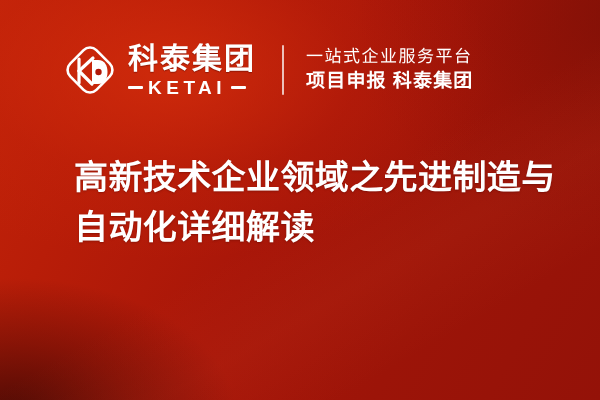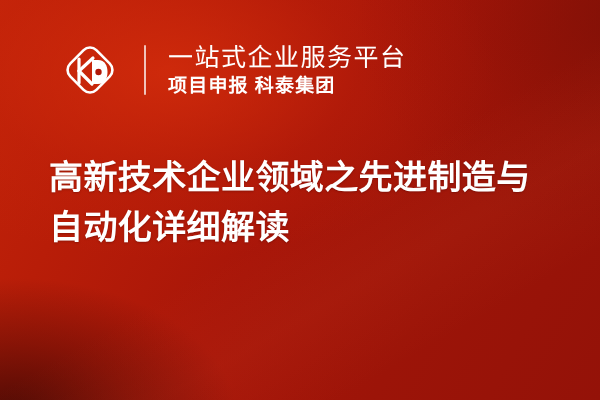--- a/index.html
+++ b/index.html
@@ -139,41 +139,41 @@
   }
 
   .tagline-block {
     display: flex;
     flex-direction: column;
     justify-content: center;
     gap: 5px;
   }
   .tagline-main {
     font-family: "Liberation Sans", "DejaVu Sans", sans-serif;
-    font-size: 25px;
+    font-size: 17px;
     font-weight: 400;
     letter-spacing: 1.5px;
     color: #ffffff;
     line-height: 1.08;
     white-space: nowrap;
   }
   .tagline-sub {
     font-family: "Liberation Serif", "DejaVu Serif", serif;
     font-size: 19px;
     font-weight: 700;
     letter-spacing: 1.2px;
     color: #ffffff;
     line-height: 1.08;
     white-space: nowrap;
   }
 
   
   .headline {
     position: absolute;
-    left: 49px;
+    left: 74px;
     top: 152px;
     width: 500px;
     font-family: "Liberation Sans", "DejaVu Sans", sans-serif;
     font-size: 34px;
     font-weight: 700;
     line-height: 50px;
     letter-spacing: 0.4px;
     color: #ffffff;
     text-shadow: 0 1px 2px rgba(70,6,3,0.35);
     word-break: break-all;
@@ -199,20 +199,28 @@
         <rect x="9.5" y="9.5" width="37" height="37" rx="9" ry="9" transform="rotate(45 28 28)" fill="none" stroke="#ffffff" stroke-width="2.6"></rect>
 
         <path d="M17 17 L17 41" fill="none" stroke="#ffffff" stroke-width="3.2" stroke-linecap="round"></path>
         <path d="M17 29 L31 16" fill="none" stroke="#ffffff" stroke-width="3.2" stroke-linecap="round"></path>
         <path d="M17 29 L30 42" fill="none" stroke="#ffffff" stroke-width="3.2" stroke-linecap="round"></path>
 
         <path d="M30 18 L30 42 L36 42 C43 42 45.5 36 45.5 30 C45.5 24 43 18 36 18 Z" fill="#ffffff"></path>
         <circle cx="36.5" cy="30" r="3.2" fill="#b01708"></circle>
       </svg>
 
+      <div class="logo-words">
+        <div class="logo-cn">科泰集团</div>
+        <div class="logo-en-row">
+          <span class="logo-dash"></span>
+          <span class="logo-en">KETAI</span>
+          <span class="logo-dash"></span>
+        </div>
+      </div>
     </div>
 
     <div class="divider"></div>
 
     <div class="tagline-block">
       <div class="tagline-main">一站式企业服务平台</div>
       <div class="tagline-sub">项目申报 科泰集团</div>
     </div>
 
   </div>

